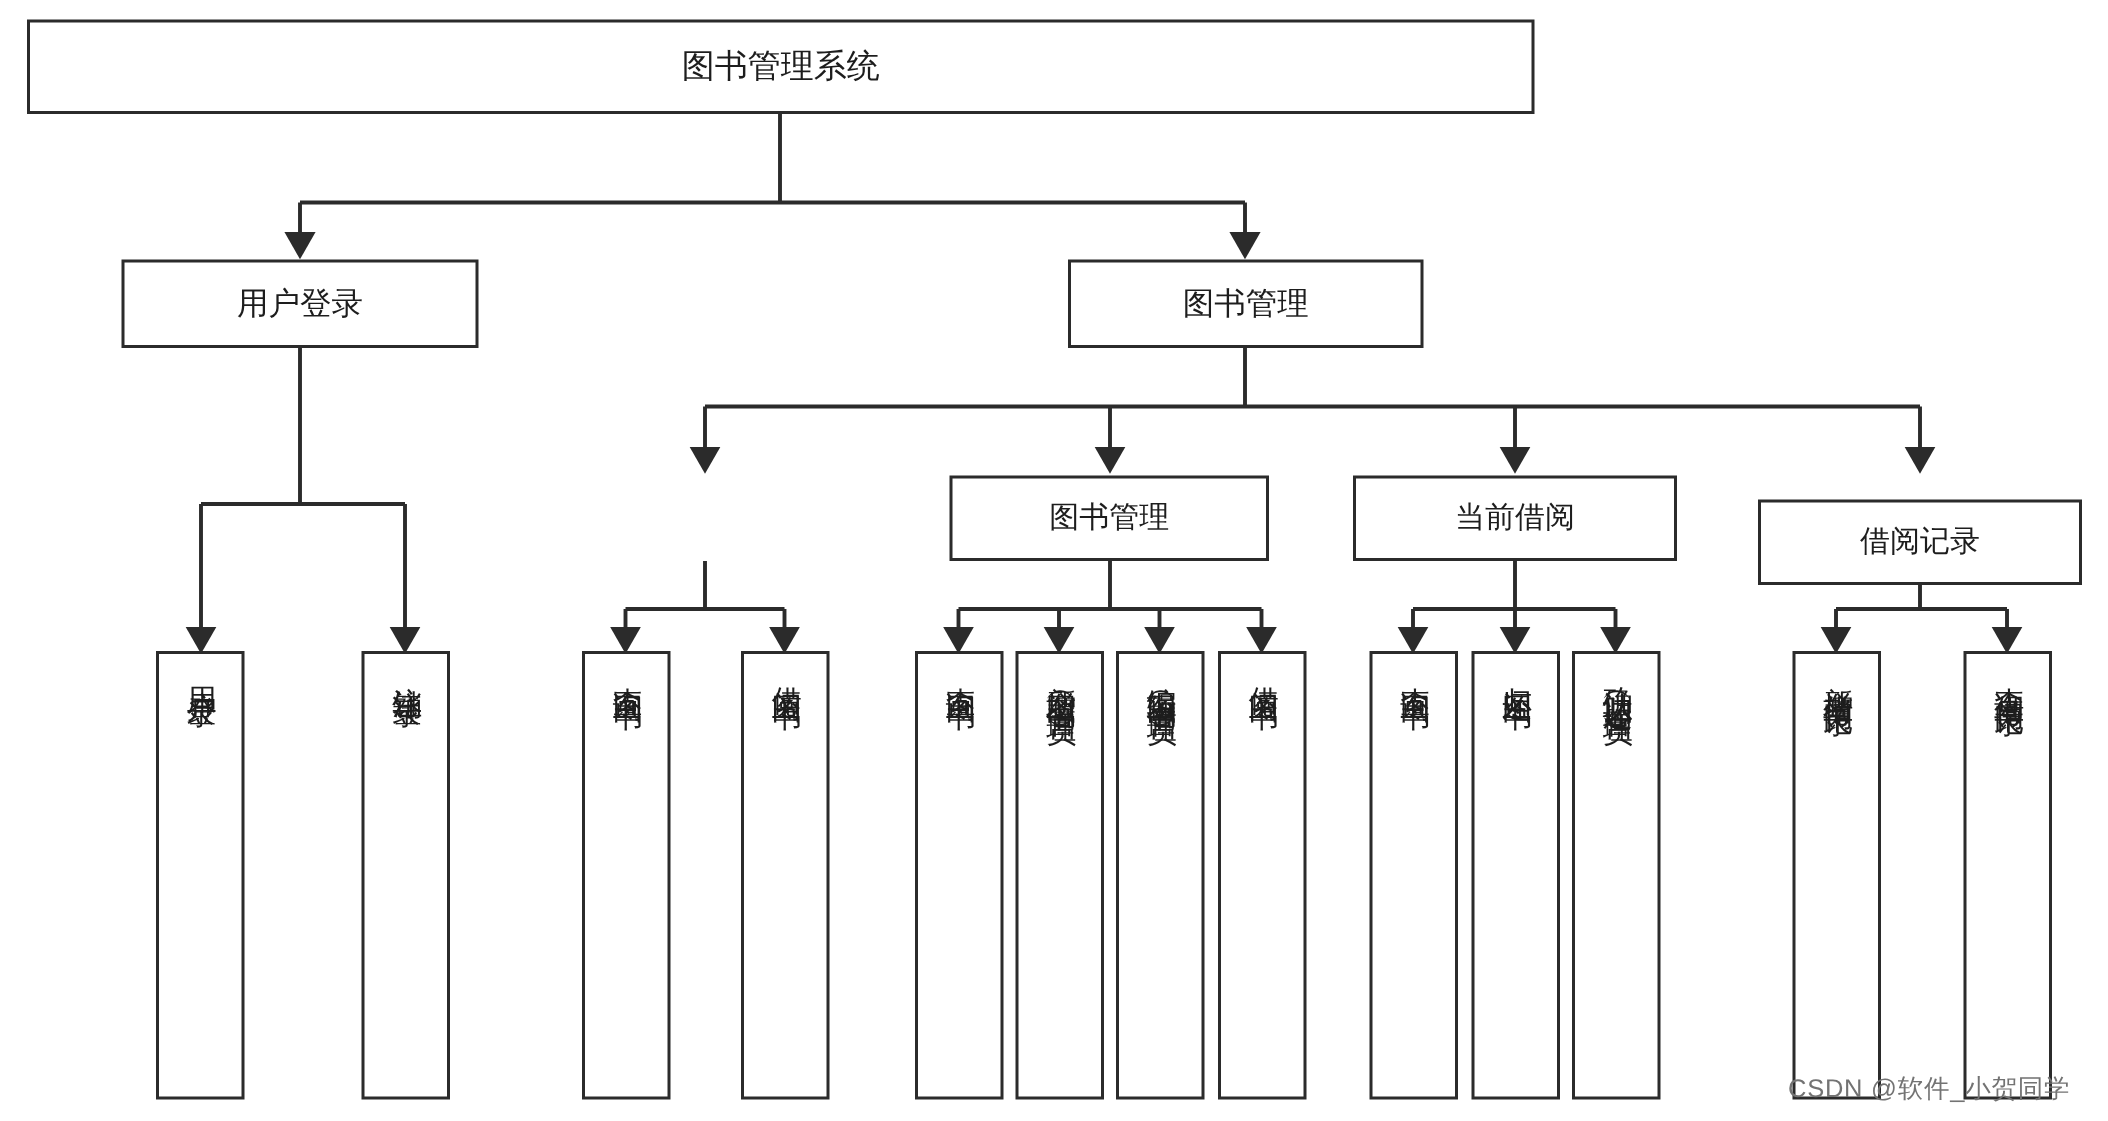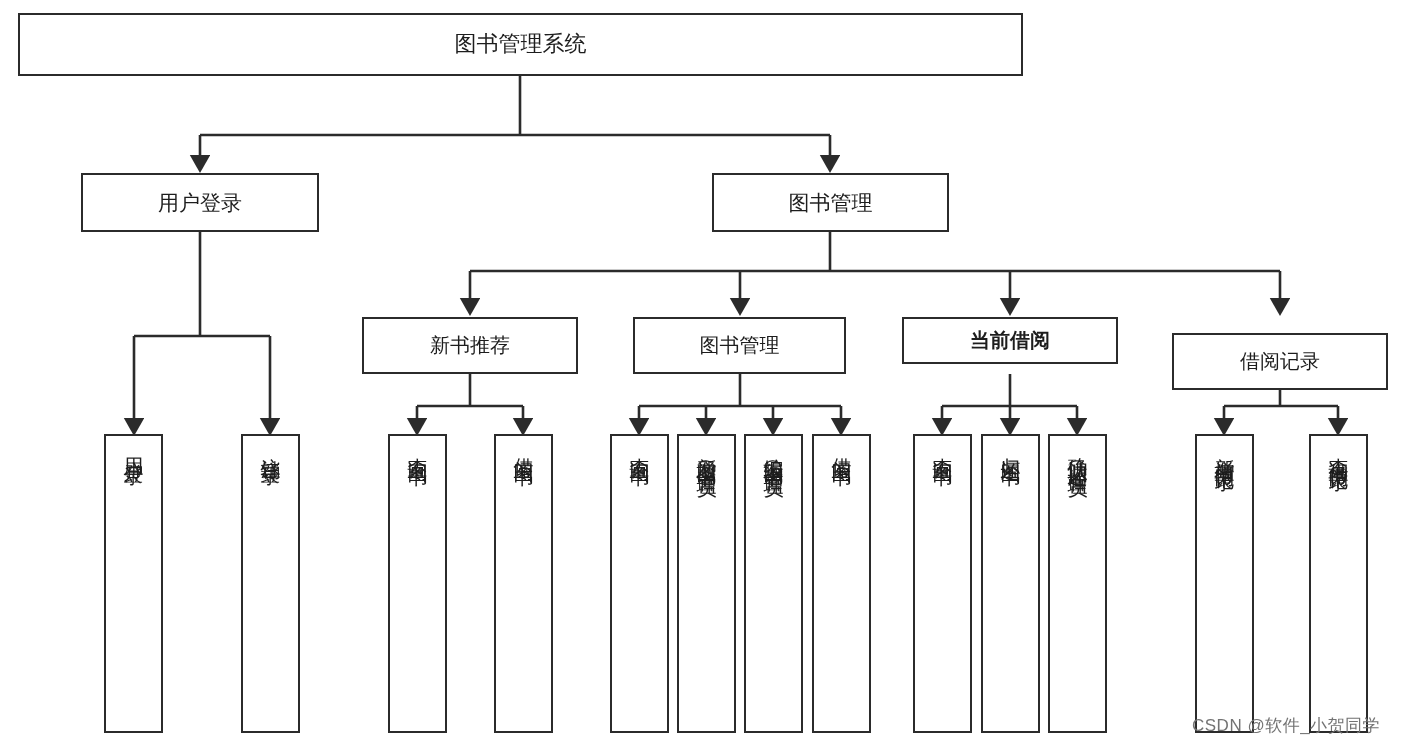--- a/index.html
+++ b/index.html
@@ -131,29 +131,26 @@
   </div>
 
   <div class="node lvl1" style="left:81px; top:173px; width:238px; height:59px;">
     <span>用户登录</span>
   </div>
 
   <div class="node lvl1" style="left:712px; top:173px; width:237px; height:59px;">
     <span>图书管理</span>
   </div>
 
-  <div class="node lvl2" style="left:362px; top:317px; width:216px; height:57px;">
-    <span>新书推荐</span>
-  </div>
 
   <div class="node lvl2" style="left:633px; top:317px; width:213px; height:57px;">
     <span>图书管理</span>
   </div>
 
-  <div class="node lvl2" style="left:902px; top:317px; width:216px; height:47px;font-weight:bold;">
+  <div class="node lvl2" style="left:902px; top:317px; width:216px; height:57px;">
     <span>当前借阅</span>
   </div>
 
   <div class="node lvl2" style="left:1172px; top:317px; width:216px; height:57px;margin-top:16px;">
     <span>借阅记录</span>
   </div>
 
   <div class="node leaf" style="left:104px; top:434px; width:59px; height:299px;">
     <span class="vtext">用户登录</span>
   </div>

